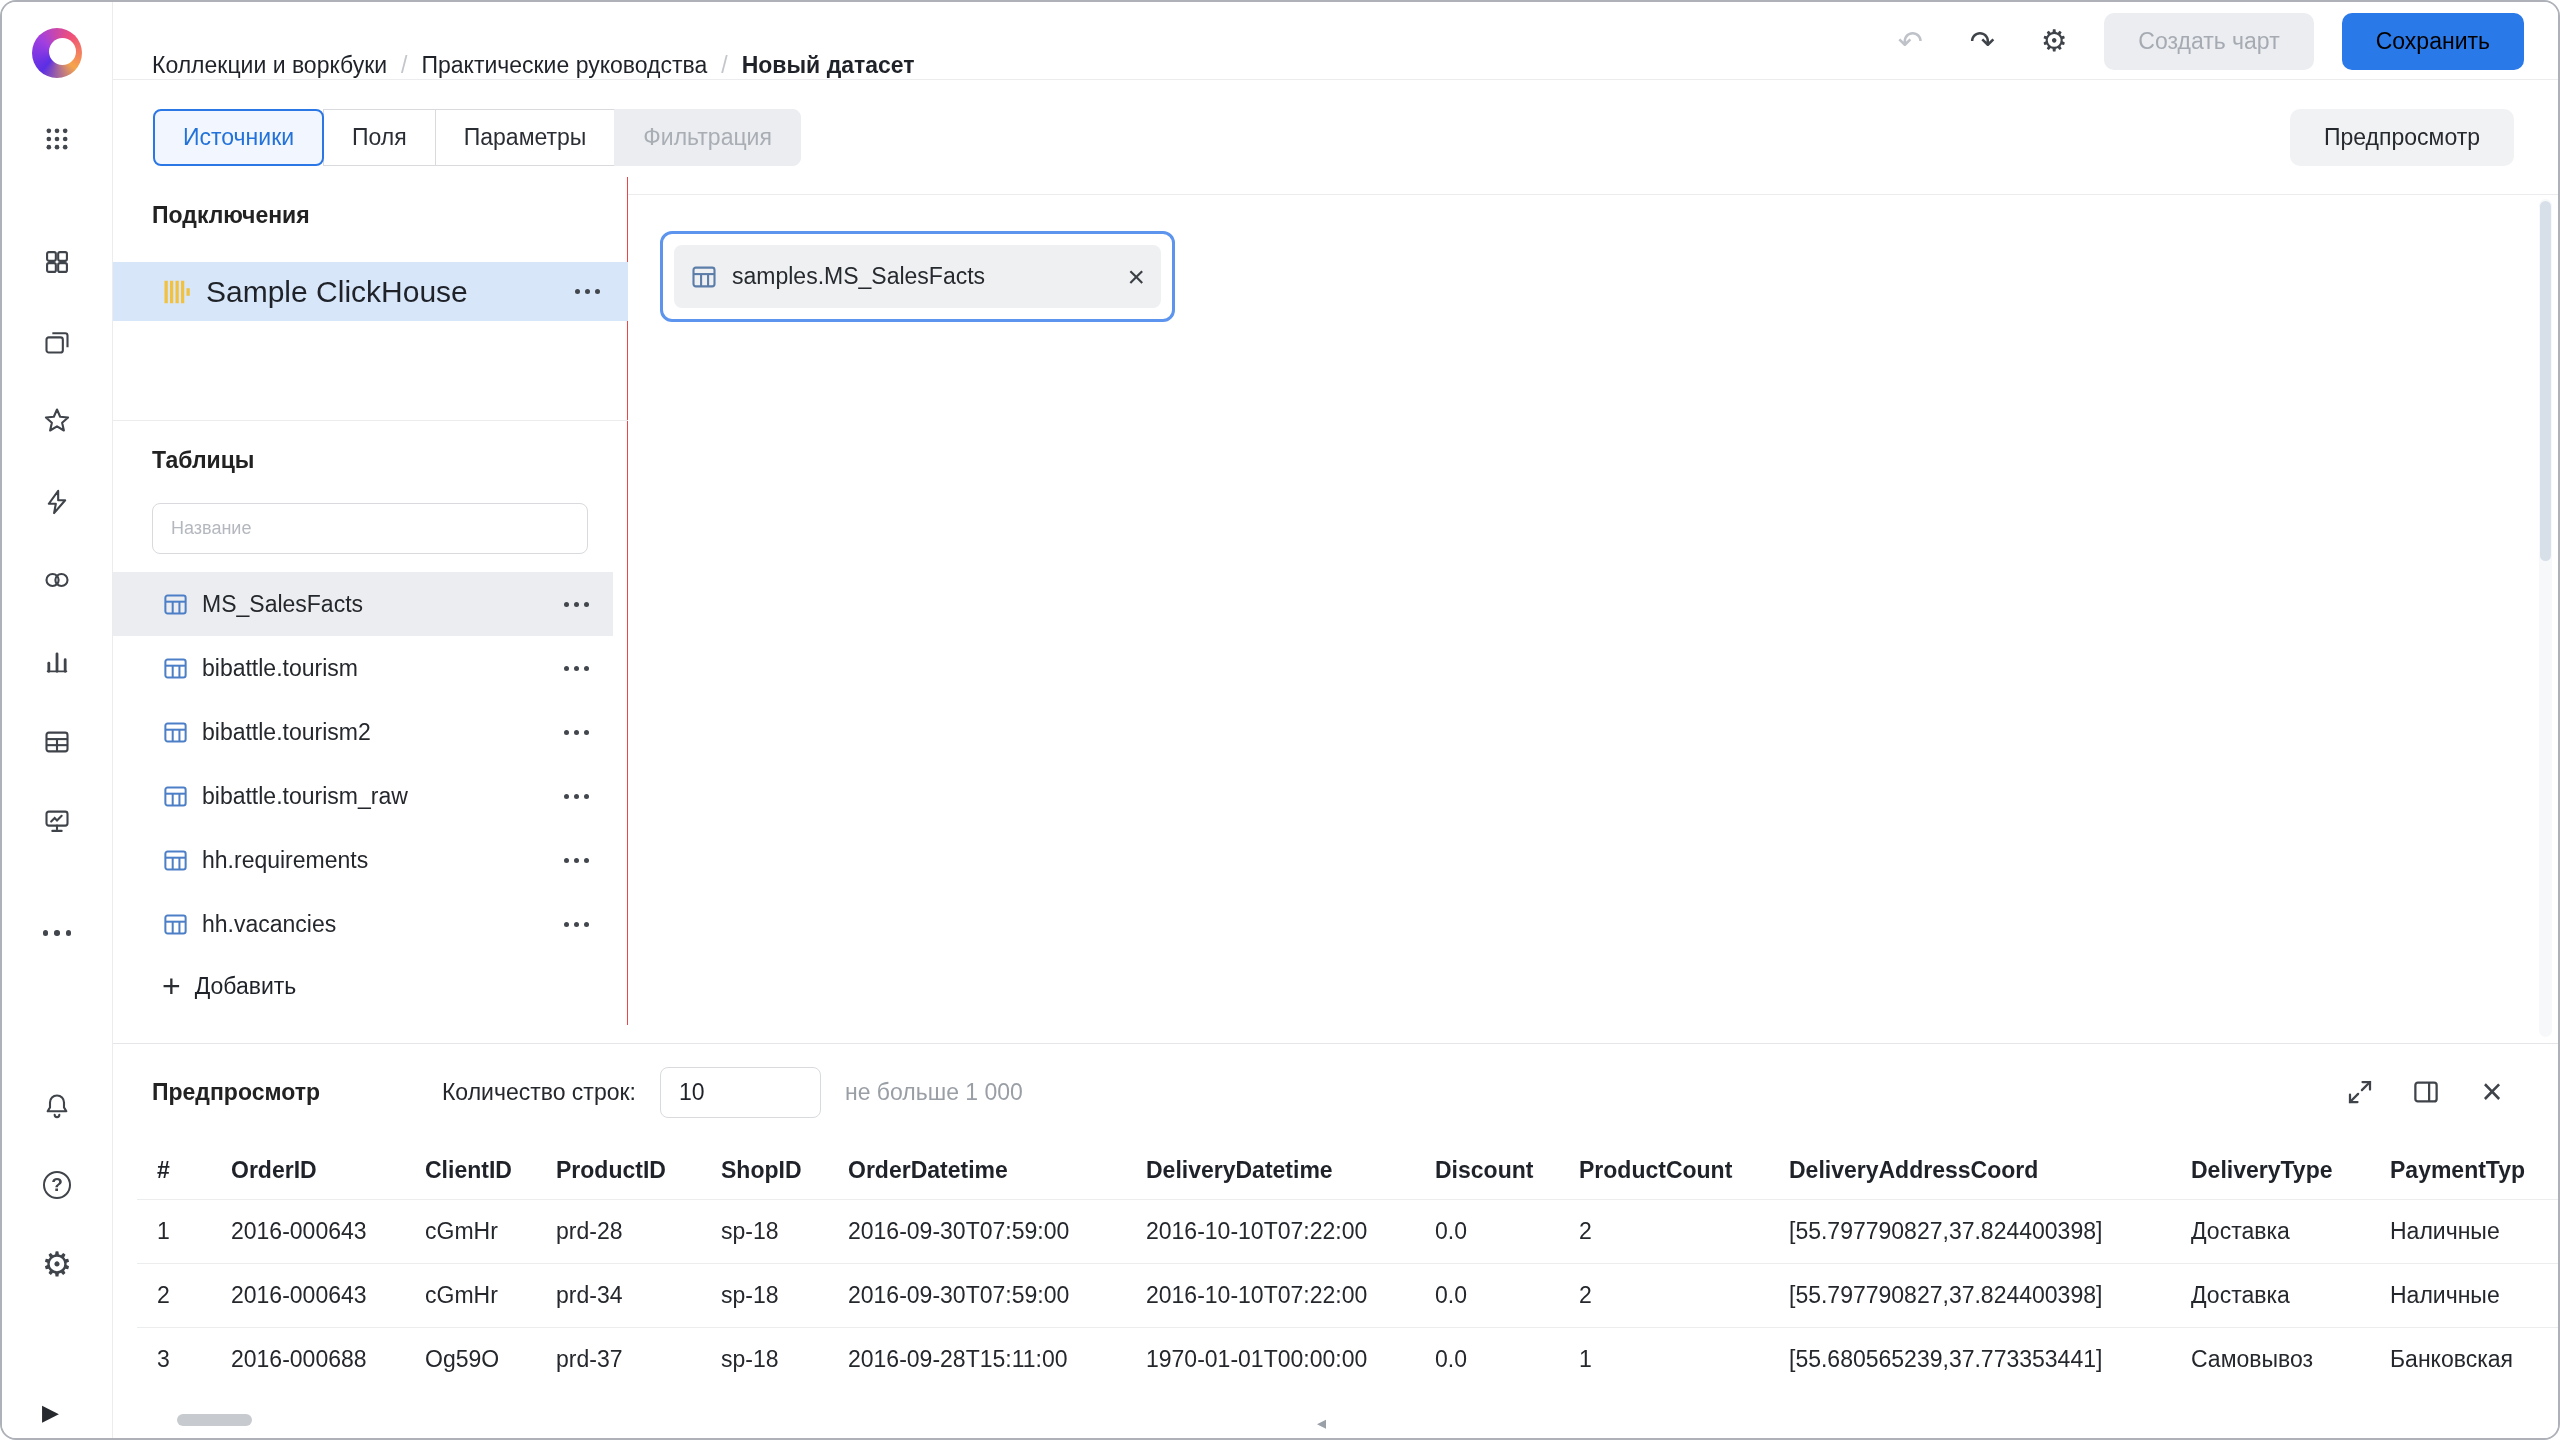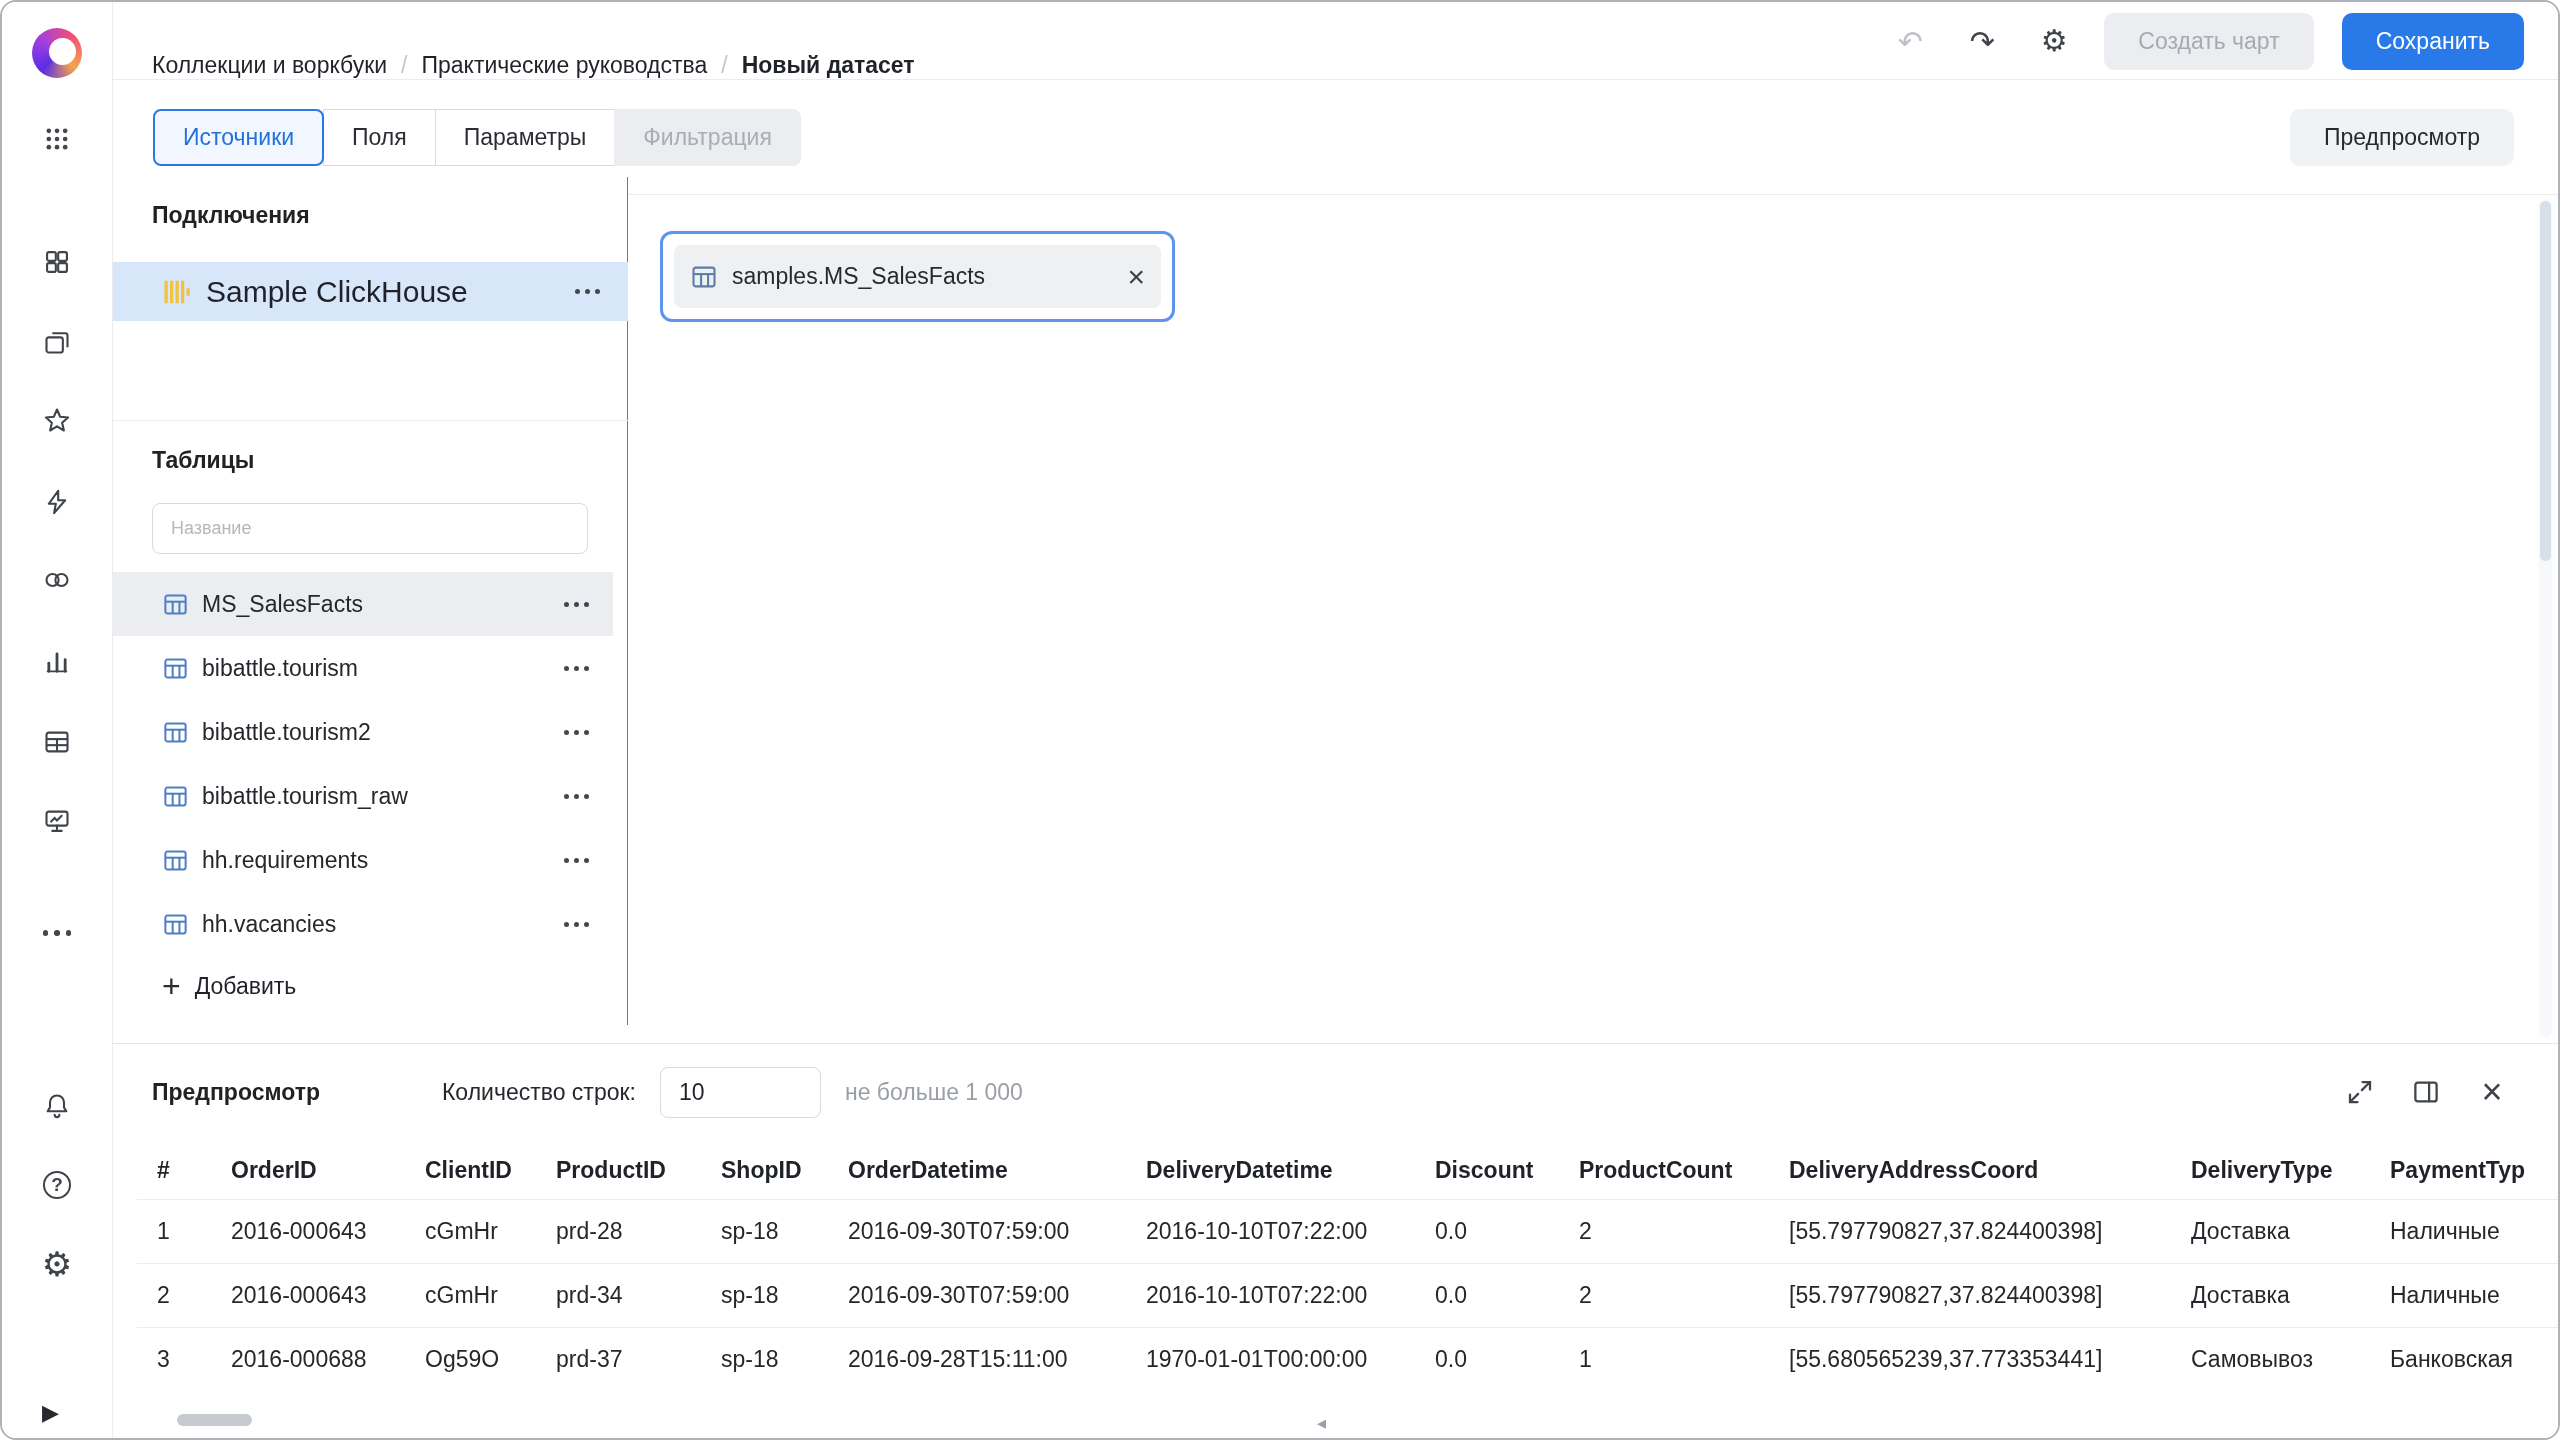--- a/index.html
+++ b/index.html
@@ -34,21 +34,21 @@
   .breadcrumb .crumb { color:#1f2329; cursor:pointer; }
   .breadcrumb .sep { color:#c3c6cb; }
   .breadcrumb .current { font-weight:700; }
   .topbar-right { position:absolute; right:34px; top:0; height:78px; display:flex; align-items:center; gap:28px; }
   .tb-icon { width:44px; height:44px; display:flex; align-items:center; justify-content:center;
     font-size:30px; color:#3f434a; cursor:pointer; }
   .tb-icon.disabled { color:#bfc3c9; }
   .btn { height:57px; display:flex; align-items:center; padding:0 34px; border-radius:10px;
     font-size:23px; cursor:pointer; white-space:nowrap; }
   .btn-disabled { background:#ebedf0; color:#a6abb3; cursor:default; }
-  .btn-primary { background:#2979e8; color:#ffffff; }
+  .btn-primary { background:#2979e8; color:#000000; }
 
   
   .tabbar { position:absolute; left:111px; right:0; top:78px; height:115px;
     border-bottom:1px solid #ececef; background:#fff; }
   .tabs { position:absolute; left:41px; top:29px; display:flex; height:57px;justify-content:center; }
   .tab { display:flex; align-items:center; padding:0 28px; font-size:23px; background:#fff;
     border:1px solid #d8dadd; margin-left:-1px; color:#2a2e34; cursor:pointer; }
   .tab:first-child { border-radius:8px 0 0 8px; }
   .tab:last-child { border-radius:0 8px 8px 0; }
   .tab.active { border:2px solid #2b77e5; border-radius:8px; color:#2272d9; background:#f2f7ff; z-index:2; }

